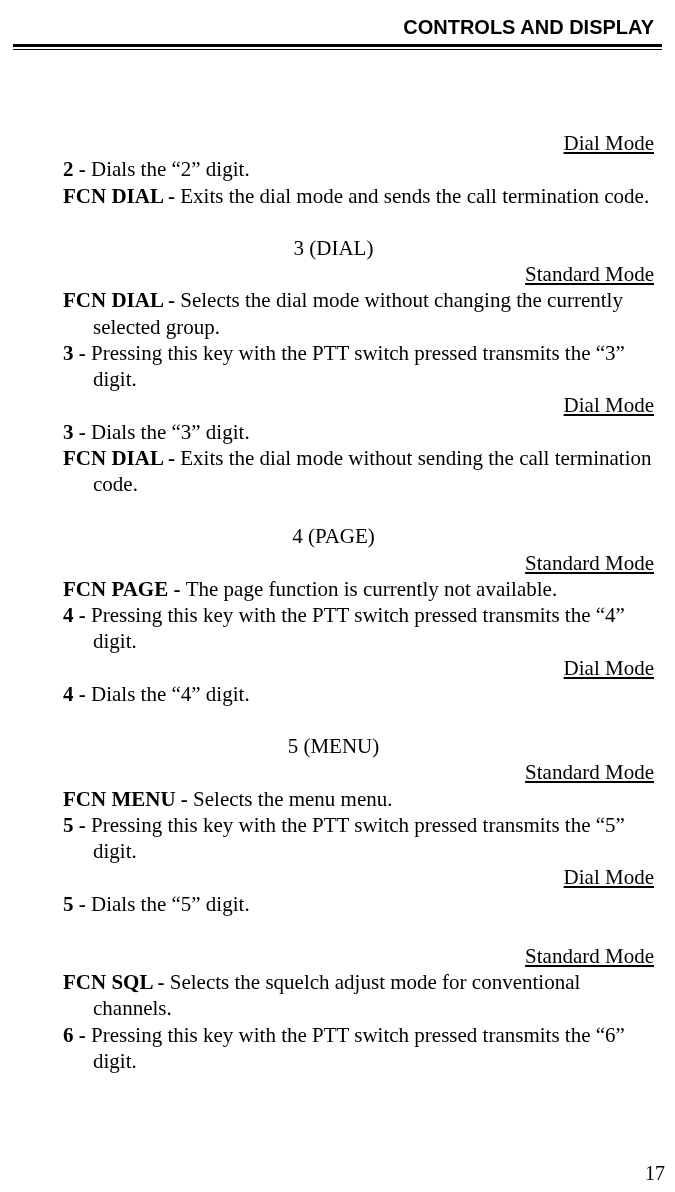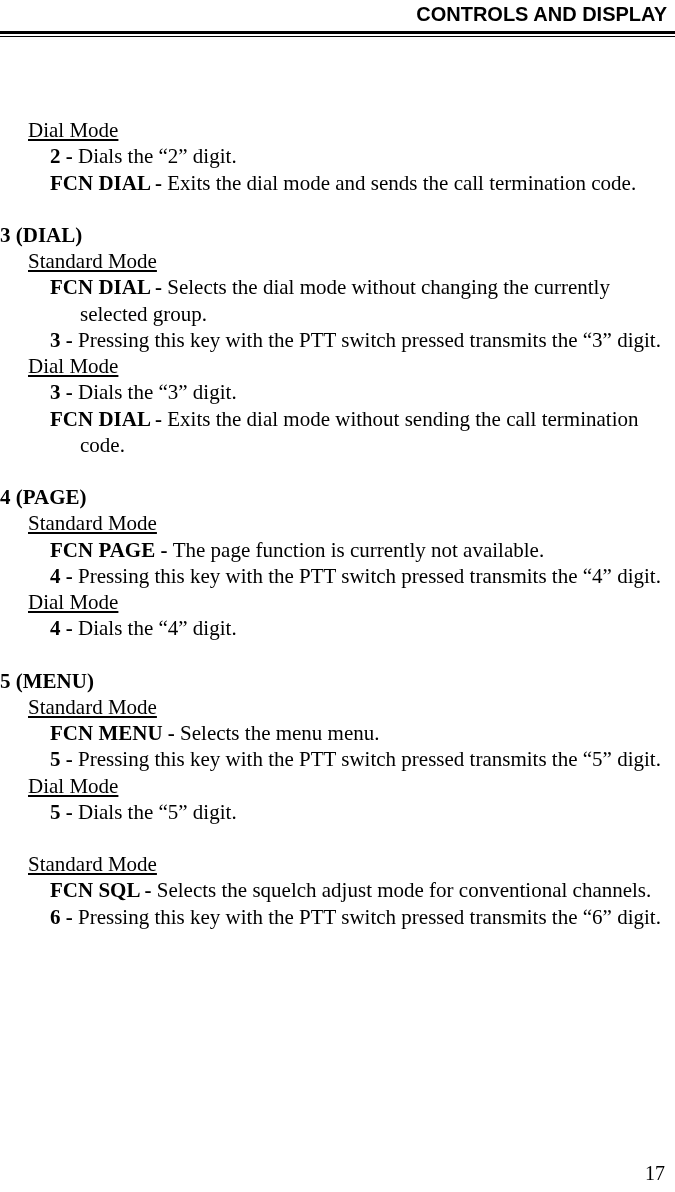--- a/index.html
+++ b/index.html
@@ -9,44 +9,44 @@
     background: #fff;
     font-family: "Times New Roman", Times, serif;
     color: #000;
     font-size: 21px;
     line-height: 1.25;
   }
   .page {
     width: 675px;
     height: 1192px;
     position: relative;
-    padding: 0;
+    padding: 13px;
   }
   .header-title {
     text-align: right;
     font-family: Arial, Helvetica, sans-serif;
     font-weight: bold;
     font-size: 20px;
     padding: 2px 8px 4px 0;
   }
   .top-rule-thick { border-top: 3px solid #000; margin: 0; }
   .top-rule-thin  { border-top: 1px solid #000; margin-top: 2px; }
   .body {
     padding: 80px 8px 0 0;
   }
   
   .lvl0 { margin-left: 0px;  }           
-  .lvl1 { margin-left: 28px; }           
+  .lvl1 { margin-left: 28px; text-align: right; }           
   .lvl2 {                                 
     margin-left: 50px;
     padding-left: 30px;
     text-indent: -30px;
   }
   .underlined { text-decoration: underline; }
-  .keyhead { font-weight: bold; }
+  .keyhead { font-weight: normal; text-align: center; }
   .spacer { height: 26px; }
   .entry-key { font-weight: bold; }
   .footer {
     position: absolute;
     bottom: 6px; right: 10px;
     font-size: 20px;
   }
 </style>
 </head>
 <body>

